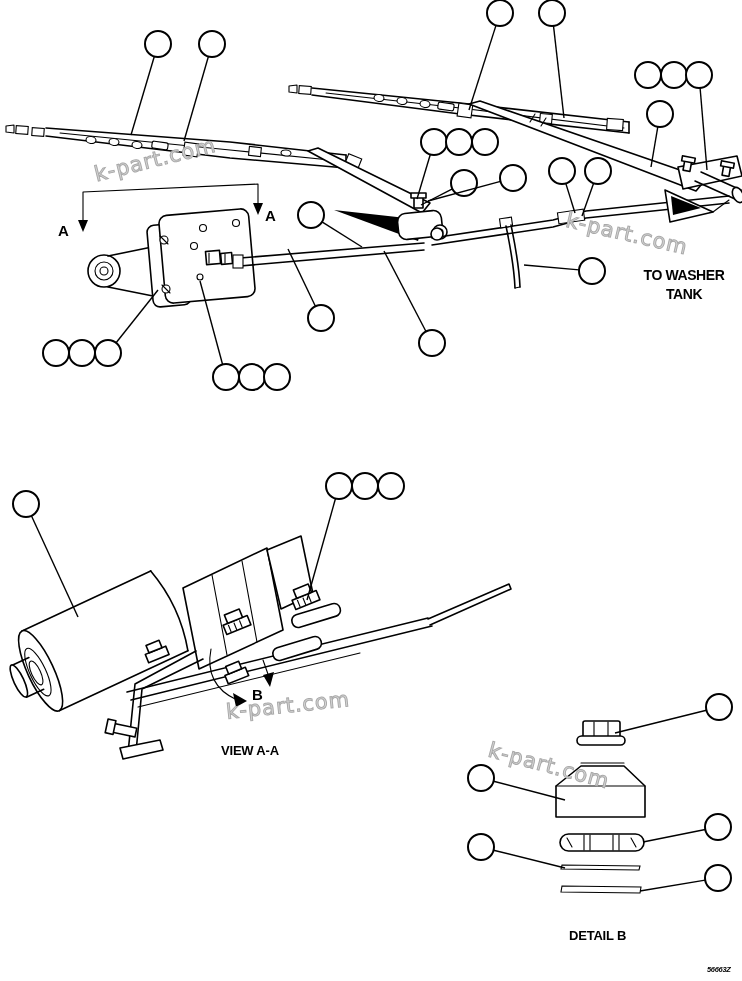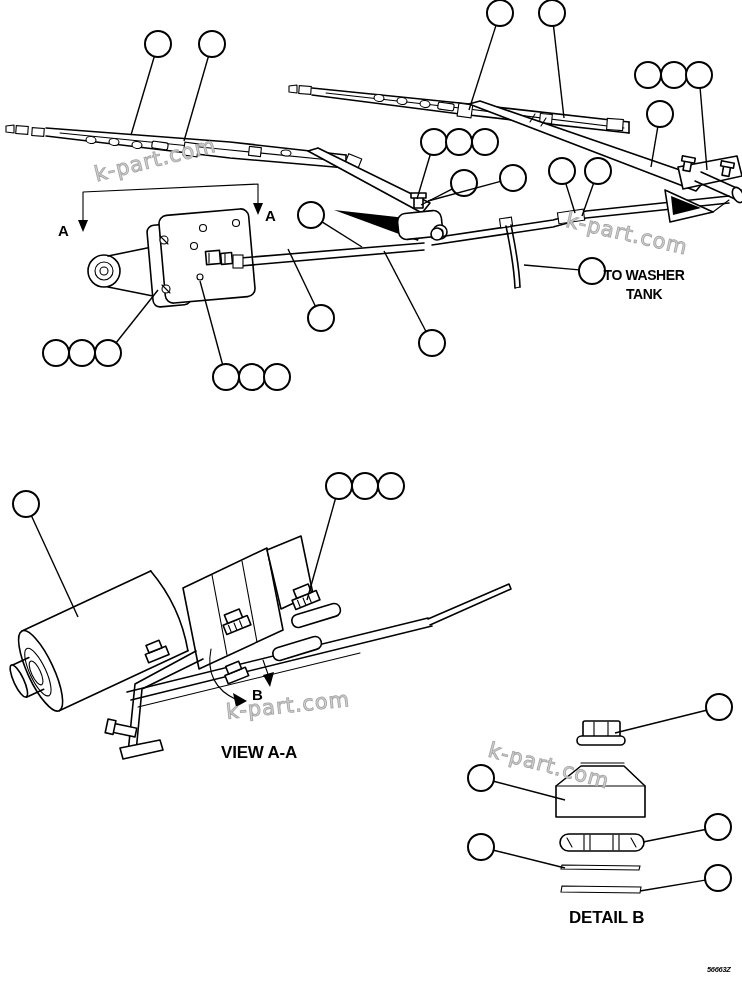--- a/index.html
+++ b/index.html
@@ -8,21 +8,21 @@
   svg{position:absolute;left:0;top:0;}
   .ln{fill:none;stroke:#000;stroke-width:1.6;stroke-linejoin:round;stroke-linecap:round;}
   .thin{stroke-width:1.1;}
   .fw{fill:#fff;stroke:#000;stroke-width:1.6;stroke-linejoin:round;}
   .fwt{fill:#fff;stroke:#000;stroke-width:1.1;}
   .fb{fill:#000;stroke:none;}
   #callouts-layer circle{fill:#fff;stroke:#000;stroke-width:2;}
   #callouts-layer line{stroke:#000;stroke-width:1.4;}
   .lbl{position:absolute;color:#000;font-weight:bold;white-space:nowrap;font-family:"Liberation Sans",sans-serif;}
   .lbl-a{font-size:15px;}
-  .lbl-cap{font-size:17px;letter-spacing:-0.2px;}
+  .lbl-cap{font-size:13px;letter-spacing:-0.2px;}
   .lbl-wash{font-size:14px;line-height:19px;width:88px;text-align:center;white-space:normal;letter-spacing:-0.4px;}
   .lbl-doc{font-size:7.5px;letter-spacing:-0.3px;}
   .wm{position:absolute;font-family:"DejaVu Sans",sans-serif;font-size:21px;letter-spacing:1px;
       color:#d7d7d7;-webkit-text-stroke:1px #a9a9a9;transform-origin:left top;white-space:nowrap;}
 </style>
 </head>
 <body>
 
 <div class="stage">
 
@@ -270,22 +270,22 @@
         <line x1="493.6" y1="850.2" x2="565" y2="868"></line>
         <circle cx="481" cy="847" r="13"></circle>
         <line x1="705.2" y1="880.1" x2="640" y2="891"></line>
         <circle cx="718" cy="878" r="13"></circle>
       </g>
 </svg>
 
   <div class="lbl lbl-a" style="left:58px;top:222px;">A</div>
   <div class="lbl lbl-a" style="left:265px;top:207px;">A</div>
   <div class="lbl lbl-a" style="left:252px;top:686px;">B</div>
-  <div class="lbl lbl-wash" style="left:600px;top:266px;">TO WASHER TANK</div>
+  <div class="lbl lbl-wash" style="left:640px;top:266px;">TO WASHER TANK</div>
   <div class="lbl lbl-cap" style="left:221px;top:743px;">VIEW A-A</div>
-  <div class="lbl lbl-cap" style="left:569px;top:908px;">DETAIL B</div>
+  <div class="lbl lbl-cap" style="left:569px;top:928px;">DETAIL B</div>
   <div class="lbl lbl-doc" style="left:707px;top:965px;font-style:italic;">56663Z</div>
 
   <div class="wm" style="left:92px;top:163px;transform:rotate(-14deg);">k-part.com</div>
   <div class="wm" style="left:569px;top:208px;transform:rotate(13deg);">k-part.com</div>
   <div class="wm" style="left:225px;top:700px;transform:rotate(-6deg);">k-part.com</div>
   <div class="wm" style="left:492px;top:738px;transform:rotate(15deg);">k-part.com</div>
 </div>
 
 </body></html>

